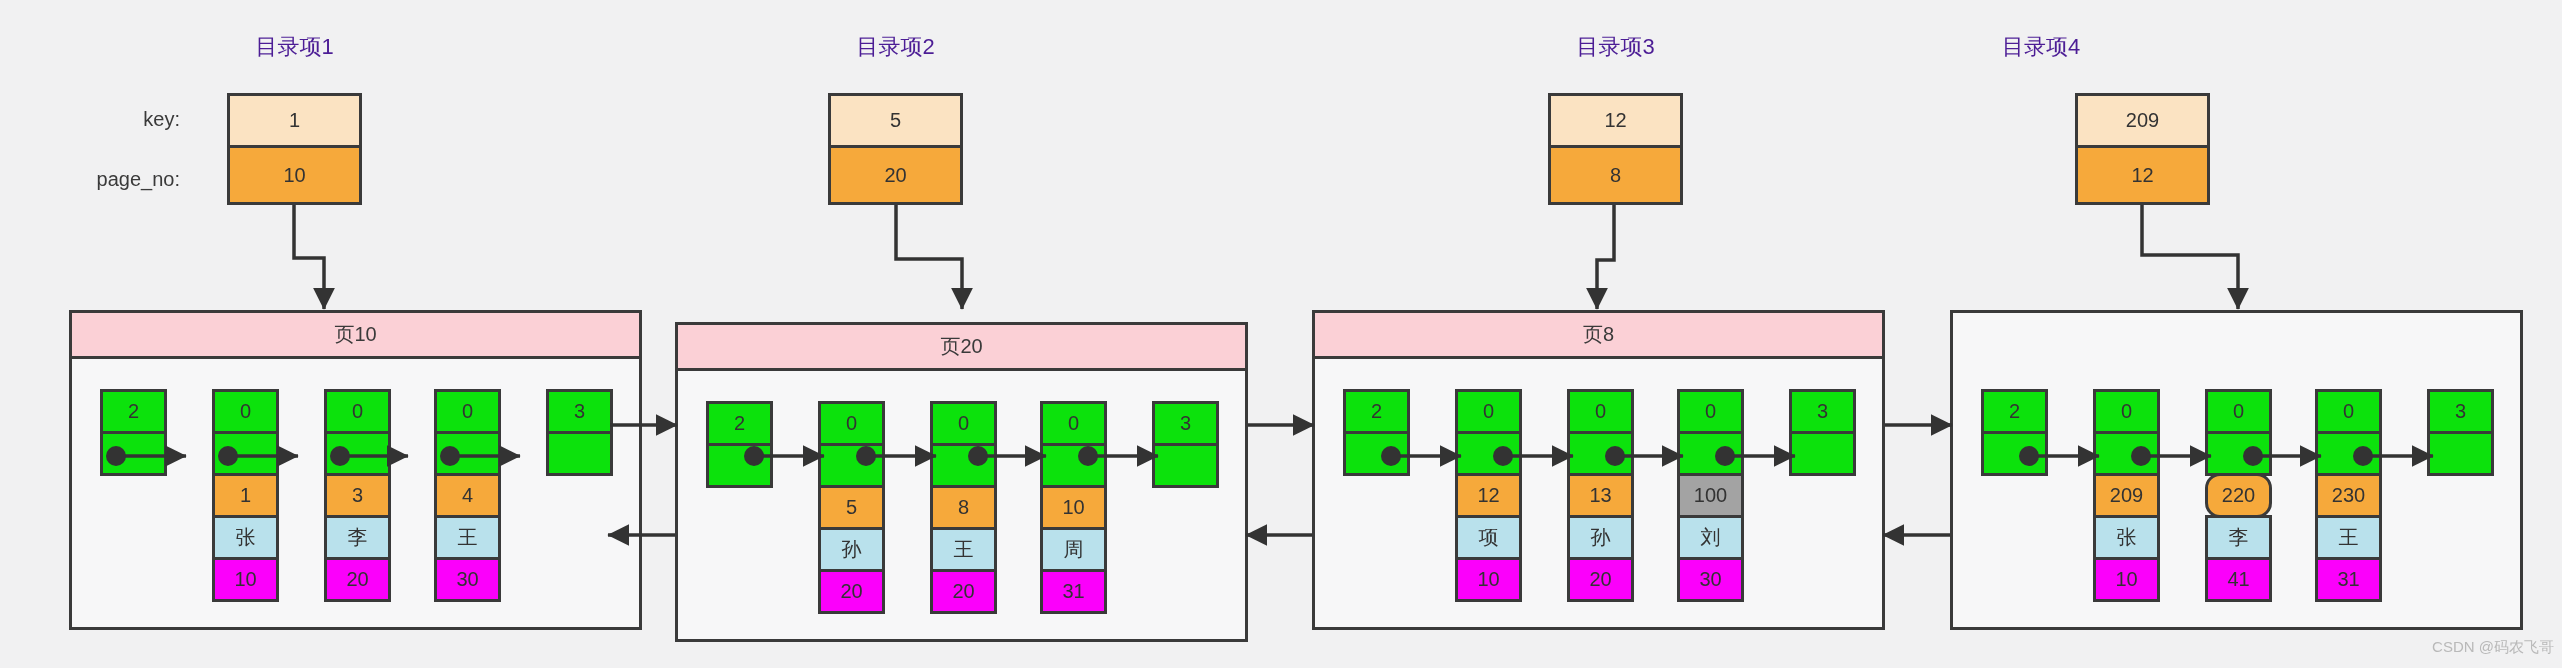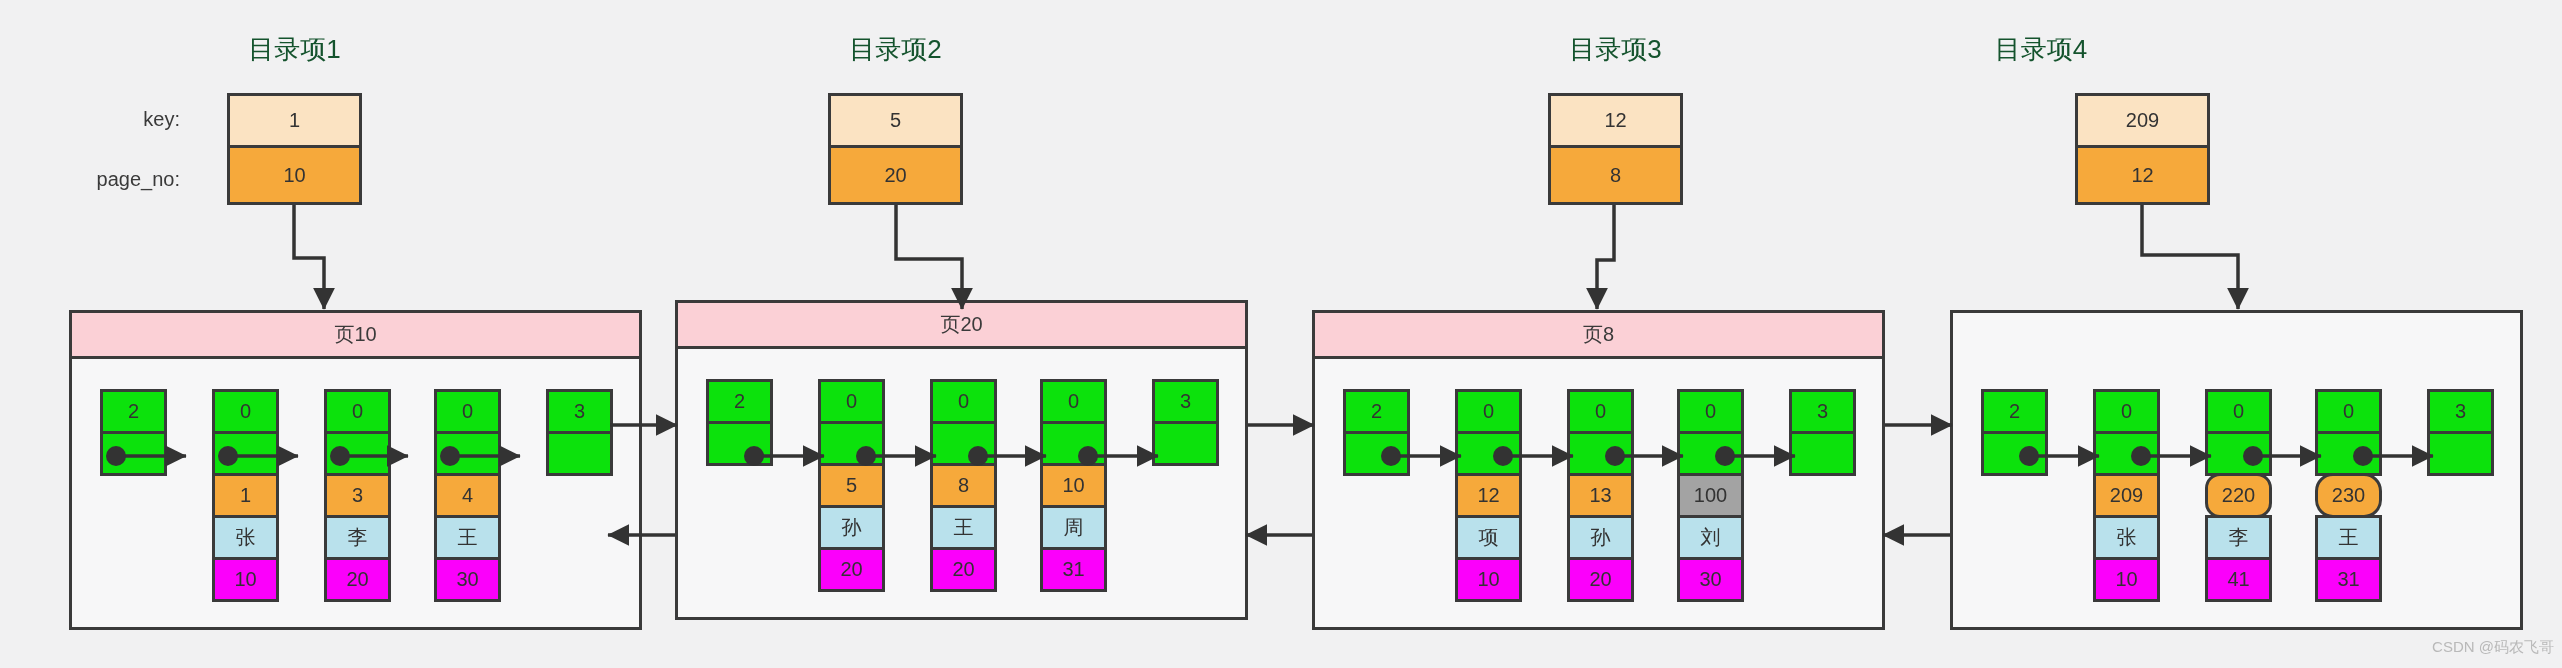--- a/index.html
+++ b/index.html
@@ -1,21 +1,21 @@
 <!DOCTYPE html>
 <html><head>
 <meta charset="utf-8">
 <style>
   html,body{margin:0;padding:0;background:#f1f1f2;}
   #canvas{
     position:relative;width:2562px;height:668px;background:#f1f1f2;overflow:hidden;
     font-family:"Liberation Sans","DejaVu Sans",sans-serif;color:#333;
   }
   .entry-title{position:absolute;width:220px;height:26px;text-align:center;
-    font-size:26px;color:#14532d;}
+    font-size:22px;color:#4c1d95;}
   .entry-box{position:absolute;width:135px;}
   .cell{border:3px solid #3a3a3a;box-sizing:border-box;display:flex;
     align-items:center;justify-content:center;font-size:20px;color:#333;}
   .entry-box .cell{width:135px;}
   .cell + .cell{margin-top:-3px;}
   .side-label{position:absolute;width:130px;text-align:right;font-size:20px;color:#3a3a3a;}
   .page{position:absolute;width:573px;height:320px;border:3px solid #3a3a3a;
     box-sizing:border-box;background:#f7f7f8;}
   .page-header{position:absolute;left:0;top:0;width:567px;height:46px;
     background:#fbd0d6;border-bottom:3px solid #3a3a3a;box-sizing:border-box;
@@ -79,21 +79,21 @@
           <div class="cell" style="background: rgb(12, 226, 12);"></div>
           <div class="cell" style="background: rgb(246, 169, 59);">4</div>
           <div class="cell" style="background: rgb(185, 225, 236);">王</div>
           <div class="cell" style="background: rgb(251, 0, 251);">30</div>
         </div>
         <div class="rec-col" style="left: 474px; top: 76px;">
           <div class="cell" style="background: rgb(12, 226, 12);">3</div>
           <div class="cell" style="background: rgb(12, 226, 12);"></div>
         </div>
       </div>
-      <div class="page" style="left: 675px; top: 300px;">
+      <div class="page" style="left: 675px; top: 322px;">
         <div class="page-header">页20</div>
         <div class="rec-col" style="left: 28px; top: 76px;">
           <div class="cell" style="background: rgb(12, 226, 12);">2</div>
           <div class="cell" style="background: rgb(12, 226, 12);"></div>
         </div>
         <div class="rec-col" style="left: 140px; top: 76px;">
           <div class="cell" style="background: rgb(12, 226, 12);">0</div>
           <div class="cell" style="background: rgb(12, 226, 12);"></div>
           <div class="cell" style="background: rgb(246, 169, 59);">5</div>
           <div class="cell" style="background: rgb(185, 225, 236);">孙</div>
@@ -165,21 +165,21 @@
         <div class="rec-col" style="left: 252px; top: 76px;">
           <div class="cell" style="background: rgb(12, 226, 12);">0</div>
           <div class="cell" style="background: rgb(12, 226, 12);"></div>
           <div class="cell" style="background: rgb(246, 169, 59); border-radius: 15px;">220</div>
           <div class="cell" style="background: rgb(185, 225, 236);">李</div>
           <div class="cell" style="background: rgb(251, 0, 251);">41</div>
         </div>
         <div class="rec-col" style="left: 362px; top: 76px;">
           <div class="cell" style="background: rgb(12, 226, 12);">0</div>
           <div class="cell" style="background: rgb(12, 226, 12);"></div>
-          <div class="cell" style="background: rgb(246, 169, 59); border-radius: 18px;">230</div>
+          <div class="cell" style="background: rgb(246, 169, 59);">230</div>
           <div class="cell" style="background: rgb(185, 225, 236);">王</div>
           <div class="cell" style="background: rgb(251, 0, 251);">31</div>
         </div>
         <div class="rec-col" style="left: 474px; top: 76px;">
           <div class="cell" style="background: rgb(12, 226, 12);">3</div>
           <div class="cell" style="background: rgb(12, 226, 12);"></div>
         </div>
       </div>
     </div>
   <svg id="overlay" width="2562" height="668">

